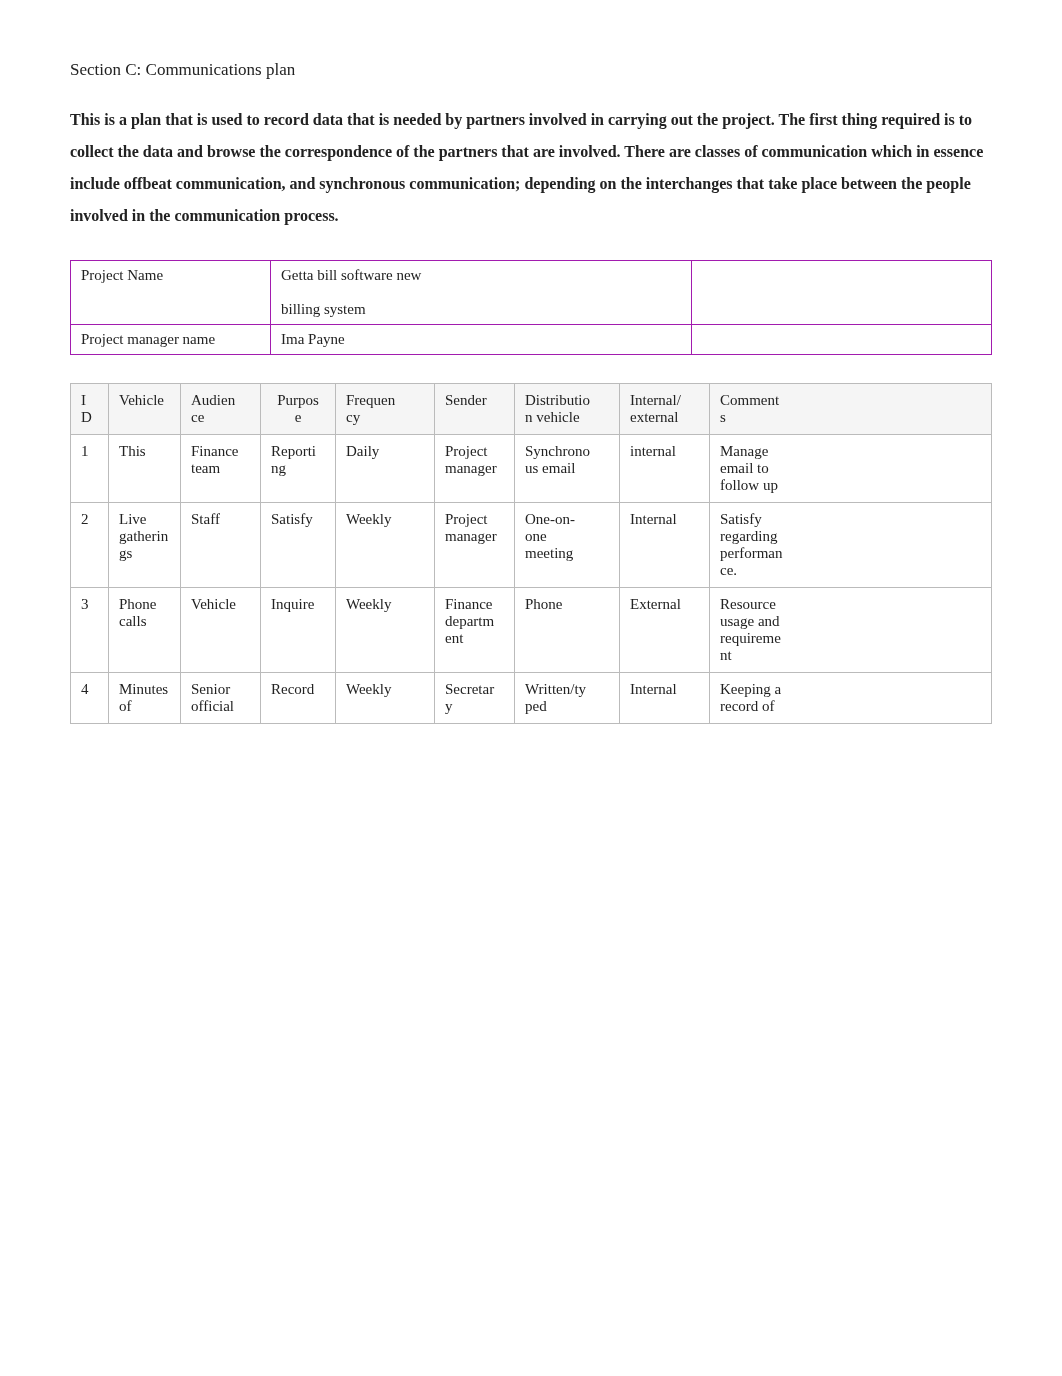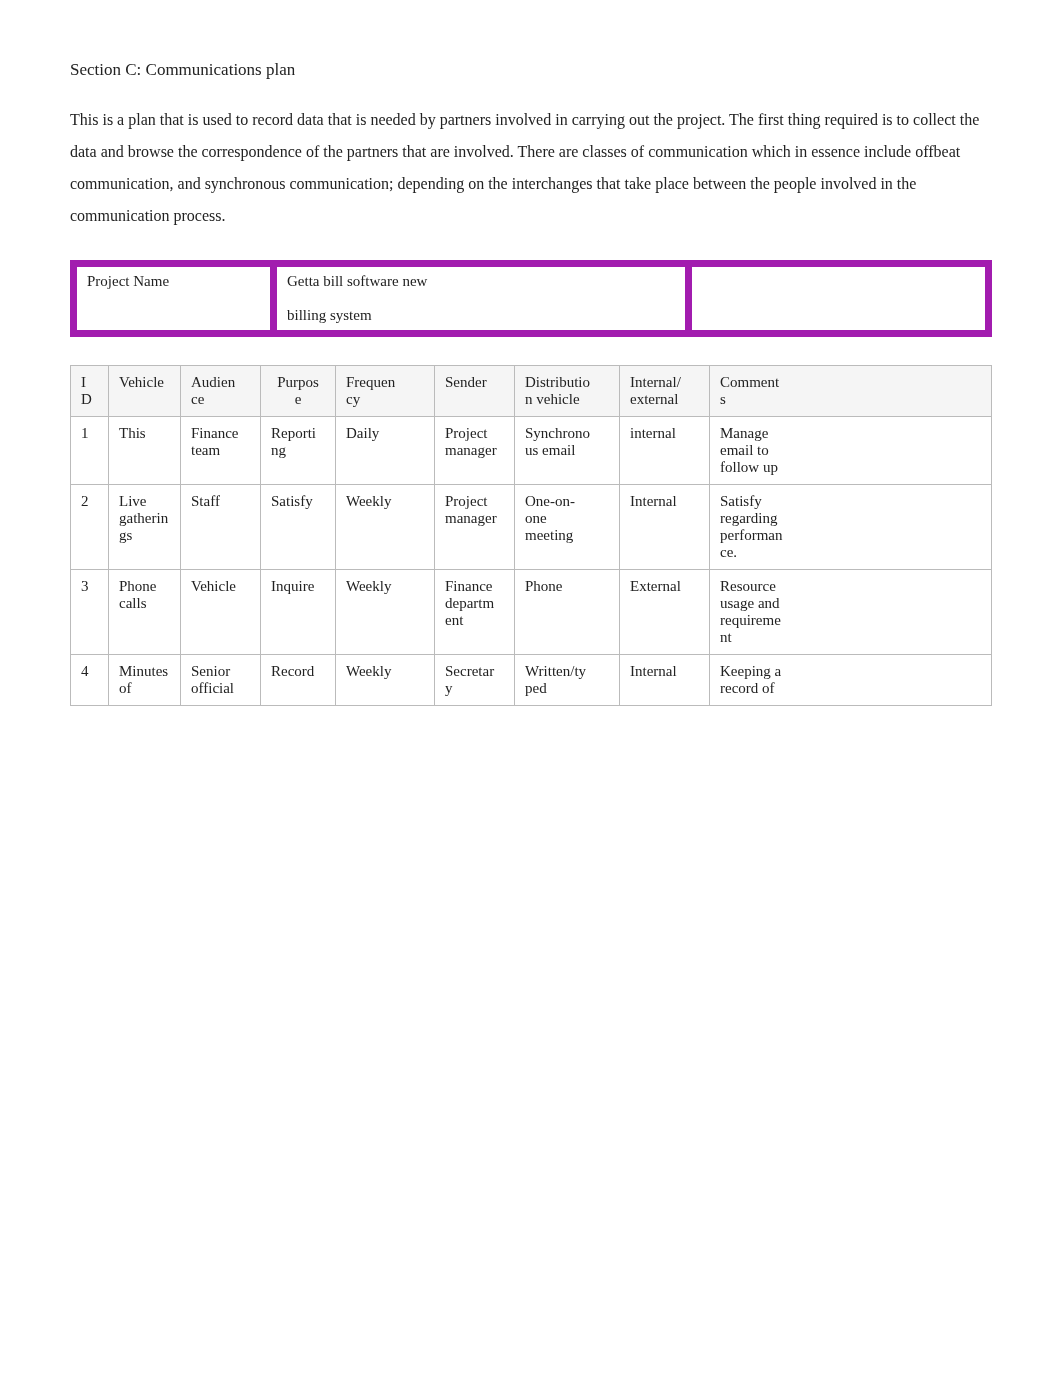--- a/index.html
+++ b/index.html
@@ -18,34 +18,35 @@
     }
     .section-title {
       font-weight: normal;
       font-size: 17px;
       margin-bottom: 24px;
     }
     .body-text {
       line-height: 2;
       margin-bottom: 28px;
       font-size: 16px;
+      font-weight: bold;
     }
     table {
       width: 100%;
       border-collapse: collapse;
       margin-top: 10px;
       font-size: 15px;
     }
     table td {
       border: 1px solid #bbb;
       padding: 8px 10px;
       vertical-align: top;
     }
     .info-table td {
-      border: 7px solid #a21caf;
+      border: 1px solid #a21caf;
       padding: 6px 10px;
       vertical-align: top;
     }
     .header-row td {
       font-weight: normal;
       background: #f5f5f5;
     }
   </style>
 </head>
 <body>
@@ -56,20 +57,25 @@
 
 <div class="body-text">This is a plan that is used to record data that is needed by partners involved in carrying out the project. The first thing required is to collect the data and browse the correspondence of the partners that are involved. There are classes of communication which in essence include offbeat communication, and synchronous communication; depending on the interchanges that take place between the people involved in the communication process.</div>
 
 
 <table class="info-table">
   <tbody>
       <tr>
     <td style="width:200px;">Project Name</td>
     <td style="white-space:pre-line;font-family:Liberation Serif, serif;">Getta bill software new<br><br>billing system</td>
     <td style="width:300px;"></td>
+  </tr>
+  <tr>
+    <td>Project manager name</td>
+    <td>Ima Payne</td>
+    <td></td>
   </tr>
 </tbody>
   </table>
 
 <br>
 
 
 <table>
   <thead>
     <tr class="header-row">

